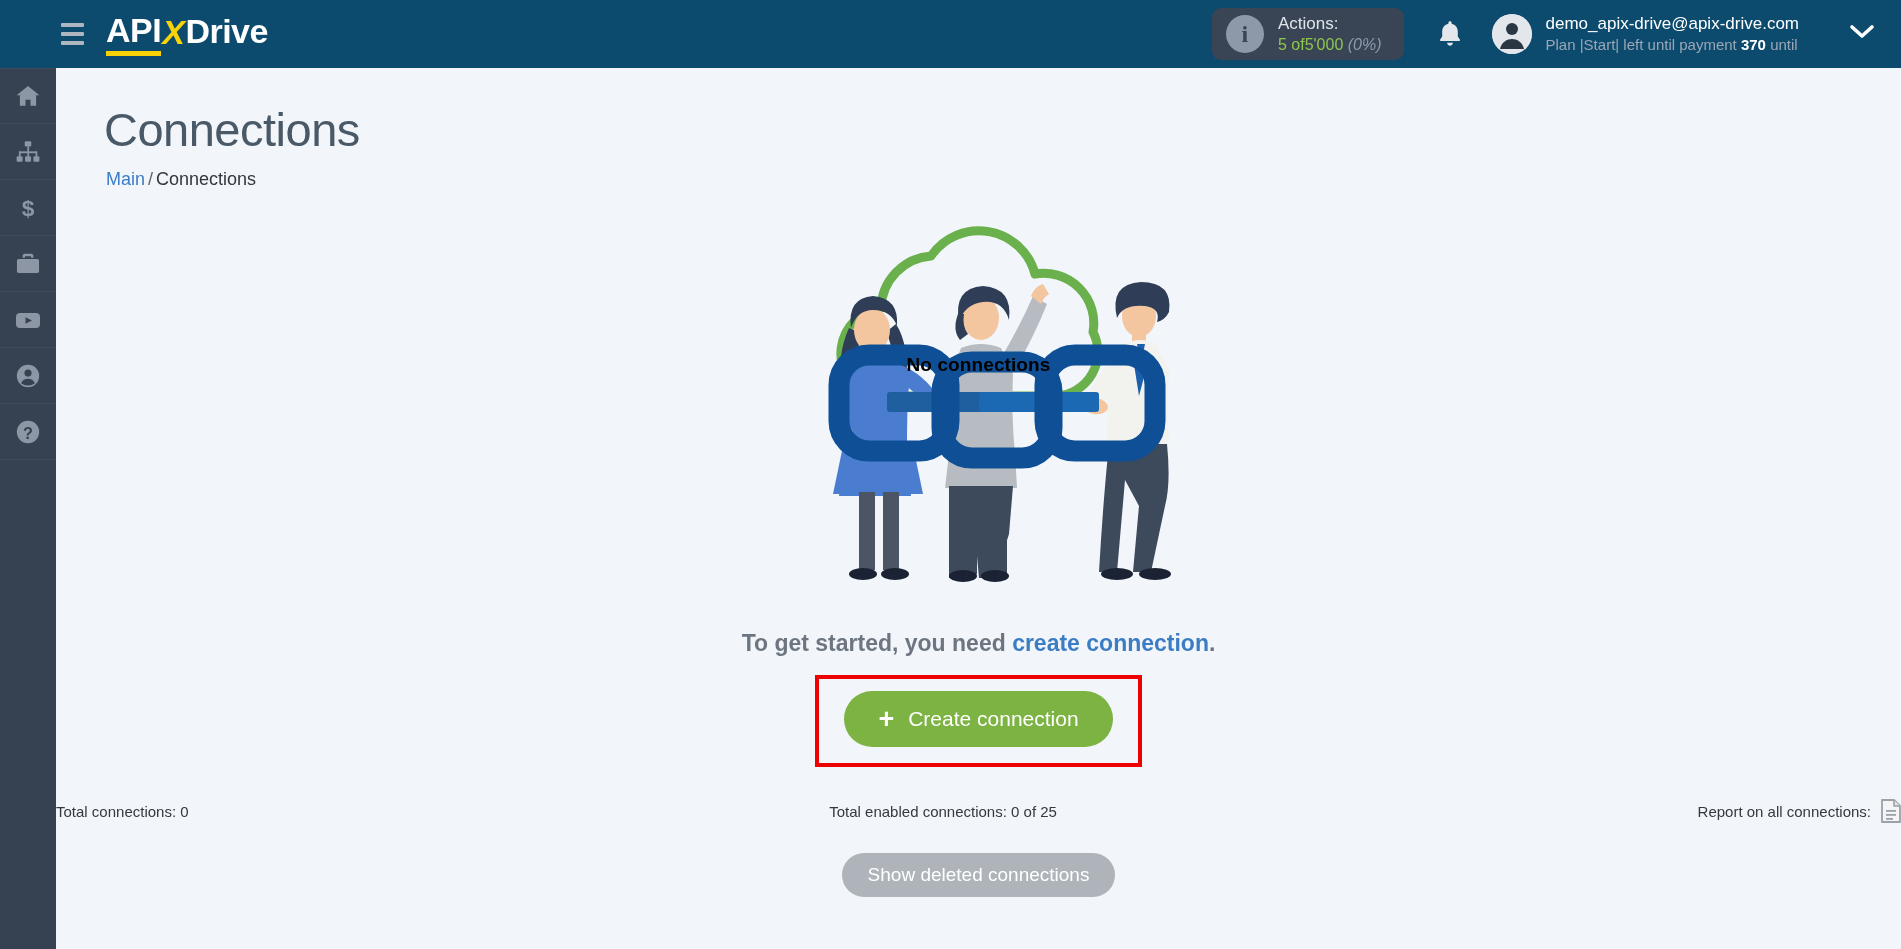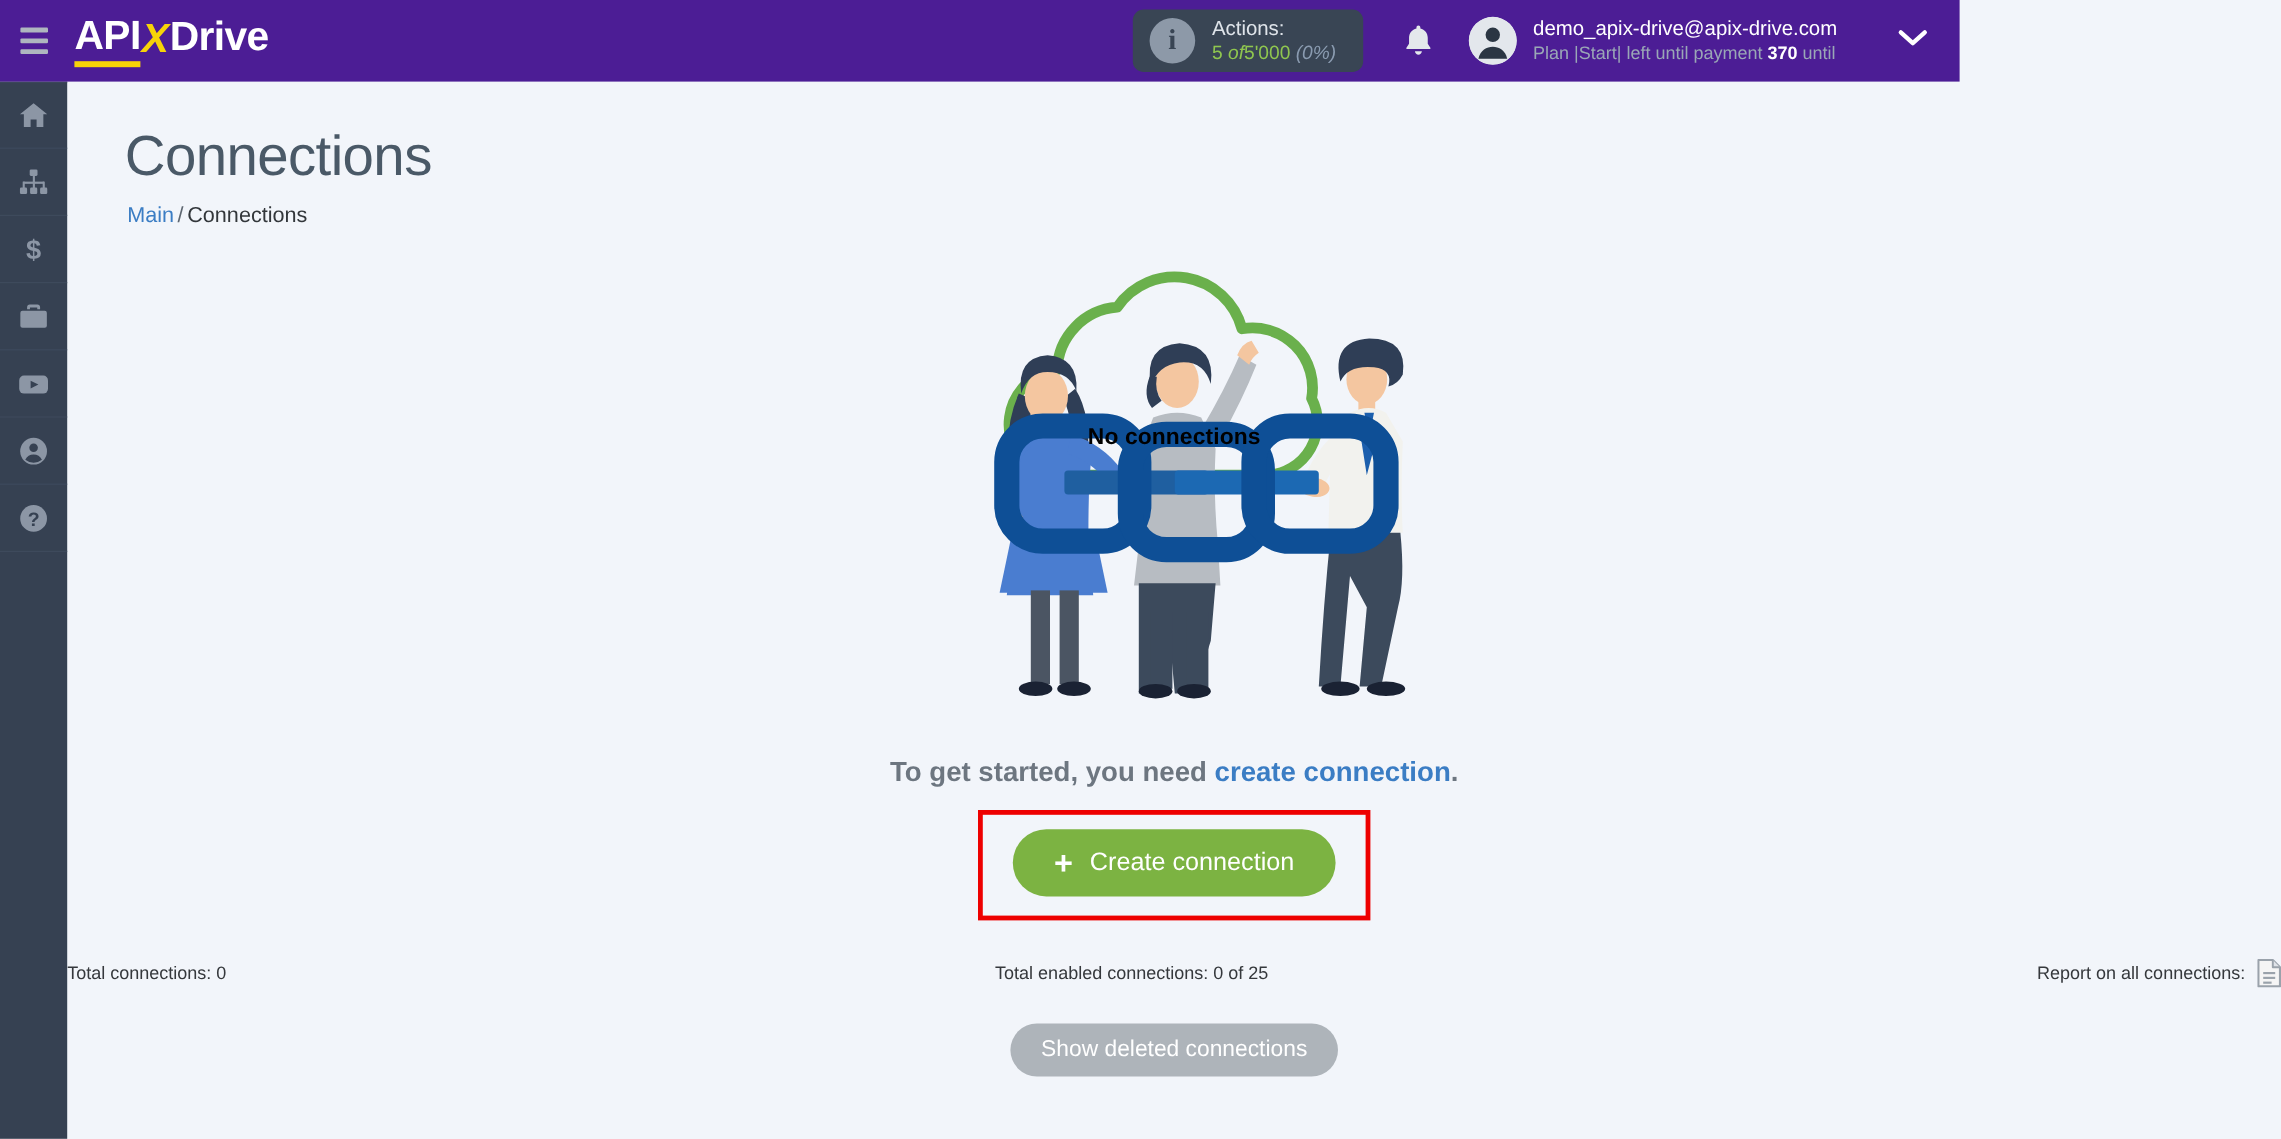--- a/index.html
+++ b/index.html
@@ -7,24 +7,25 @@
   html, body {
     width: 1901px; height: 949px;
     overflow: hidden;
     font-family: "Liberation Sans", sans-serif;
     background: #f2f5fa;
   }
 
   
   .topbar {
     position: absolute; top: 0; left: 0;
-    width: 1633px; height: 68px;
-    background: #4c1d95;
+    width: 1901px; height: 68px;
+    background: #0c4a6e;
     display: flex; align-items: center;
     z-index: 20;
+    padding-left: 44px;
   }
   .hamburger {
     width: 56px; height: 68px;
     display: flex; flex-direction: column;
     align-items: center; justify-content: center;
     gap: 5px; cursor: pointer;
   }
   .hamburger span {
     display: block; width: 23px; height: 4px;
     background: #aeb6bf; border-radius: 1px;
@@ -68,21 +69,21 @@
     font-size: 24px; font-weight: bold;
     font-family: "Liberation Serif", serif;
     margin-right: 14px; flex: 0 0 auto;
   }
   .actions-text { line-height: 1.25; }
   .actions-label {
     color: #dfe4ea; font-size: 17px; font-weight: normal;
   }
   .actions-value { font-size: 16px; color: #8a9bb0; }
   .actions-value .num { color: #8fc64f; }
-  .actions-value .of { color: #8fc64f; font-style: italic; }
+  .actions-value .of { color: #8fc64f; }
   .actions-value .pct { color: #8a9bb0; font-style: italic; }
 
   .bell-btn {
     width: 64px; height: 68px;
     display: flex; align-items: center; justify-content: center;
     cursor: pointer;
   }
   .account {
     display: flex; align-items: center;
     height: 68px; padding-left: 10px;

